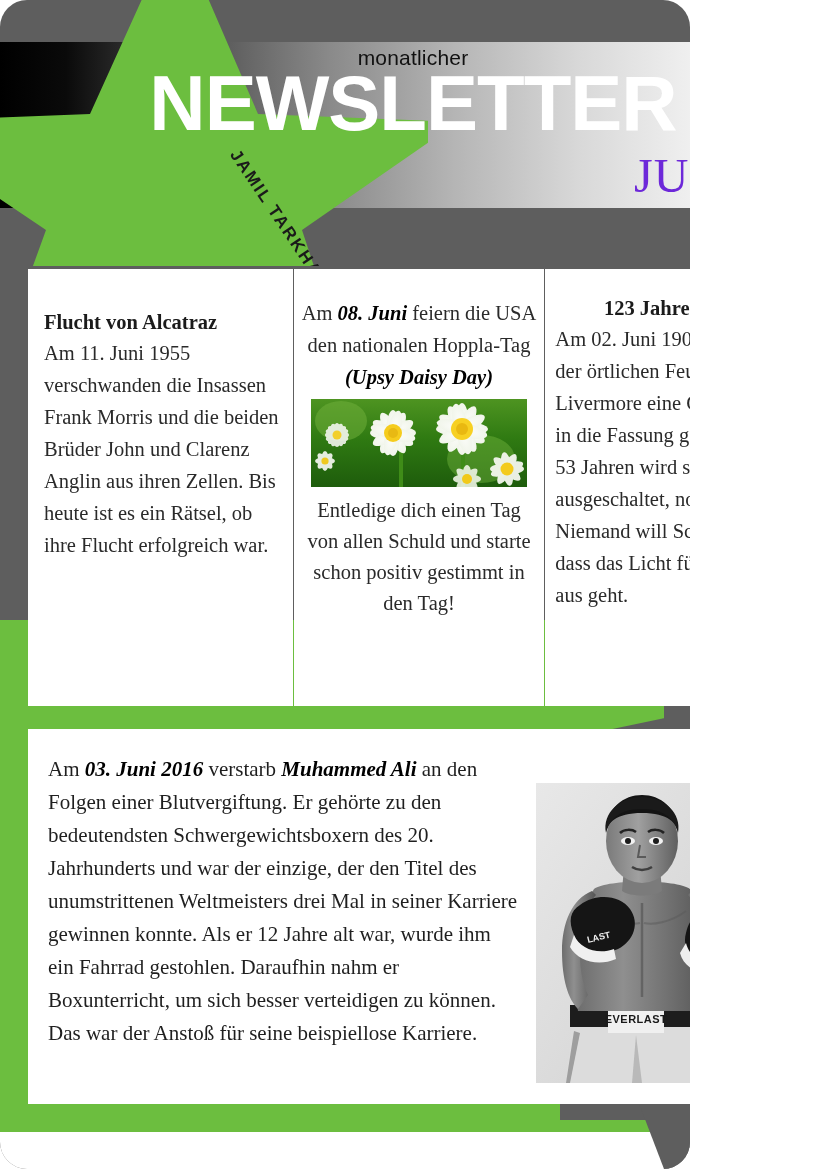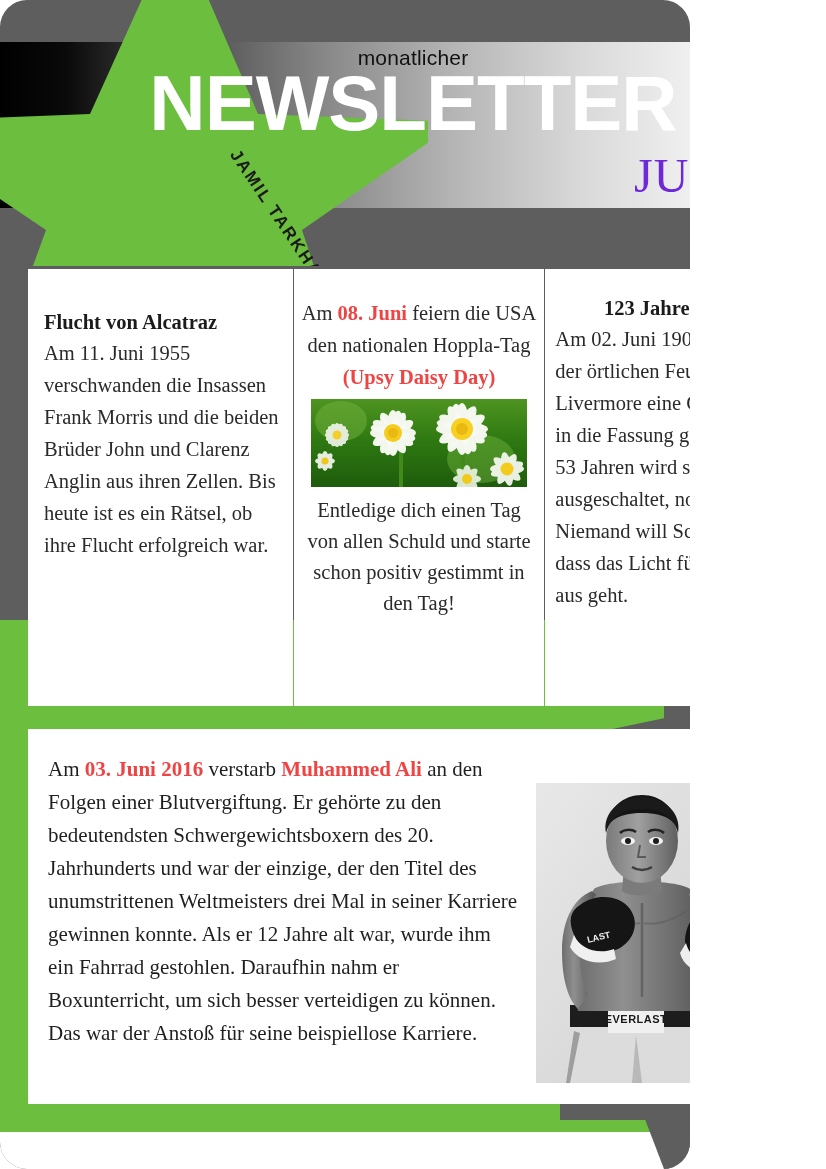--- a/index.html
+++ b/index.html
@@ -127,21 +127,20 @@
     background: #5e5e5e;
   }
 
   
   .cards {
     position: absolute;
     left: 28px; top: 269px;
     width: 772px; height: 437px;
     display: flex;
     gap: 1px;
-    justify-content: flex-end;
   }
   .card {
     background: #ffffff;
     box-sizing: border-box;
     padding: 26px 12px 14px 12px;
     flex: 1 1 0;
     position: relative;
   }
   .card-1 { padding: 40px 14px 14px 16px; }
   .card-2 { padding: 28px 8px 10px 8px; text-align: center; }
@@ -158,21 +157,21 @@
   .card-3 .card-heading { text-align: center; }
   .card-text {
     font-family: "Liberation Serif", serif;
     font-size: 20.5px;
     line-height: 32px;
     color: #2a2a2a;
     margin: 0;
   }
   .card-2 .card-text { line-height: 31px; }
   .card-2 .lead { font-size: 20.5px; line-height: 32px; }
-  b.inline-b { font-weight: bold; color: #ef4444; }
+  b.inline-b { font-weight: bold; color: #000000; font-style: italic; }
 
   .daisy-img {
     width: 216px;
     height: 88px;
     margin: 6px auto 8px auto;
     display: block;
     overflow: hidden;
     position: relative;
     background: #2f6b16;
   }

